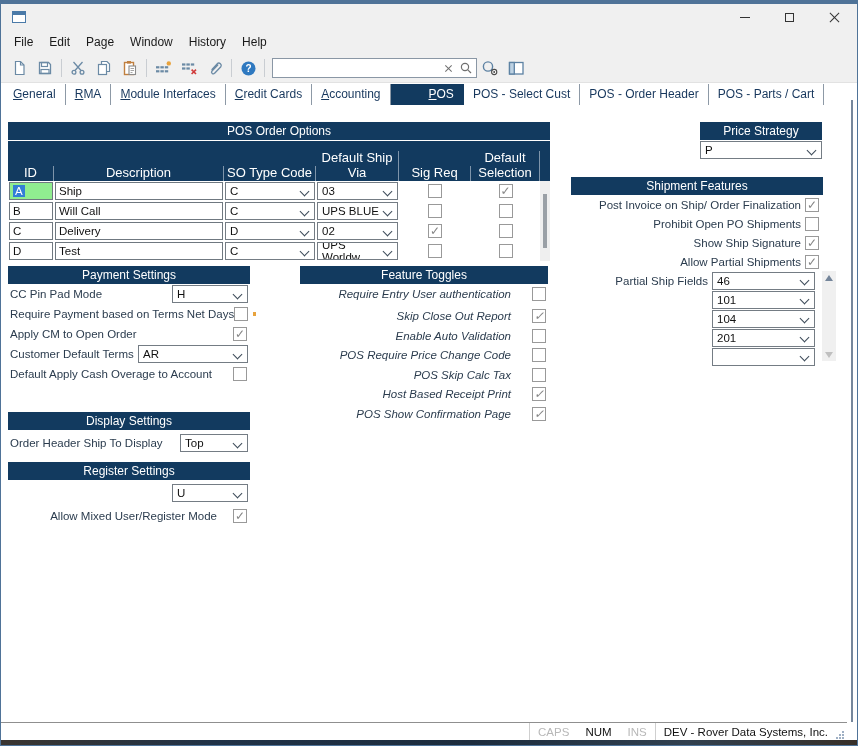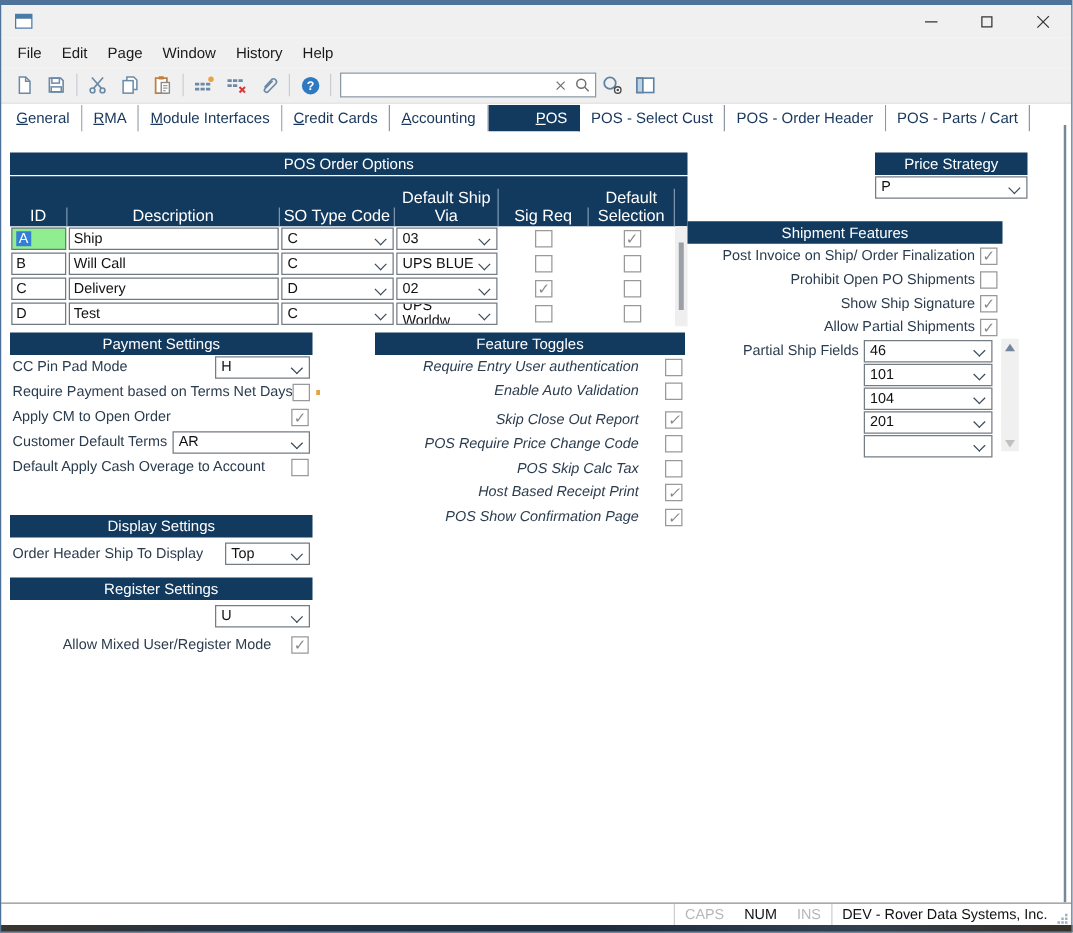--- a/index.html
+++ b/index.html
@@ -67,21 +67,21 @@
   .cell .ti, .cell .dd { width:100%; }
   .ti.sel-green { background:#90ee90; }
   .sel-blue { background:#337fd6; color:#fff; padding:0 2px; }
   .pt-scroll { position:absolute; right:0; top:0; width:10px; height:80px; background:#efefef; }
   .pt-thumb { position:absolute; left:3px; width:4px; top:13px; height:54px; background:#9aa0a6; }
 
   
   .price { left:700px; top:122px; width:122px; }
   .price .dd { margin-top:1px; }
 
-  .shipment { left:550px; top:177px; width:252px; }
+  .shipment { left:571px; top:177px; width:252px; }
   .shipment .frow { height:19px; gap:4px; padding-right:4px; }
   .shipment .frow.pf { padding-right:8px; }
   .shipment .dd { width:103px; }
   .sf-scroll { position:absolute; left:251px; top:94px; width:14px; height:90px; background:#f0f0f0; }
   .sf-up,.sf-down { position:absolute; left:0; width:14px; height:13px; display:flex; align-items:center; justify-content:center; }
   .sf-up{ top:0; } .sf-down{ bottom:0; }
   .tri-up { width:0;height:0;border-left:4px solid transparent;border-right:4px solid transparent;border-bottom:6px solid #74859a; }
   .tri-down { width:0;height:0;border-left:4px solid transparent;border-right:4px solid transparent;border-top:6px solid #c0c0c0; }
 
   
@@ -101,21 +101,21 @@
 
   .register { left:8px; top:462px; width:242px; }
   .register .frow { padding-left:2px; margin-top:3px; }
   .register .dd { width:76px; margin-right:2px; }
   .register .cbcol { margin-right:3px; }
 
   
   .page-scroll { position:absolute; right:5px; top:100px; height:622px; width:2px; background:#76879c; }
 
   
-  .statusbar { position:absolute; left:1px; right:1px; bottom:6px; height:18px; background:#fff; border-top:1px solid #8f8f8f; display:flex; align-items:center; font-size:11.5px; }
+  .statusbar { position:absolute; left:1px; right:11px; bottom:6px; height:18px; background:#fff; border-top:1px solid #8f8f8f; display:flex; align-items:center; font-size:11.5px; }
   .st-msg { flex:1; height:100%; }
   .st-sep { width:1px; height:100%; background:#cfcfcf; flex:none; }
   .st-key { padding:0 8px; color:#b8b8b8; }
   .st-key.on { color:#111; }
   .st-env { padding:0 8px; color:#111; white-space:nowrap; }
   .grip { width:8px; height:8px; margin:6px 3px 0 0; position:relative; flex:none; }
   .grip::before { content:""; position:absolute; width:2px; height:2px; background:#9fb0c4; left:6px; top:0;
      box-shadow:0 3px 0 #9fb0c4, 0 6px 0 #9fb0c4, -3px 6px 0 #9fb0c4, -6px 6px 0 #9fb0c4, -3px 3px 0 #9fb0c4; }
   .desktop-edge { position:absolute; left:0; right:0; bottom:0; height:6px;
      background:linear-gradient(90deg,#3a3530,#203247 25%,#1c2c3d 55%,#31404f 80%,#372f28); }
@@ -434,27 +434,27 @@
       <span class="cb cbcol"></span>
     </div>
 </div>
 
 <div class="sect features">
   <div class="sect-title">Feature Toggles</div>
   <div class="frow r">
       <span class="lbl">Require Entry User authentication</span>
       <span class="cb"></span>
     </div>
-  <div class="frow r">
-      <span class="lbl">Enable Auto Validation</span>
-      <span class="cb"></span>
-    </div>
   <div class="frow r" style="margin-top:3px;">
       <span class="lbl">Skip Close Out Report</span>
       <span class="cb checked"></span>
+    </div>
+  <div class="frow r">
+      <span class="lbl">Enable Auto Validation</span>
+      <span class="cb"></span>
     </div>
   <div class="frow r">
       <span class="lbl">POS Require Price Change Code</span>
       <span class="cb"></span>
     </div>
   <div class="frow r">
       <span class="lbl">POS Skip Calc Tax</span>
       <span class="cb"></span>
     </div>
   <div class="frow r">

